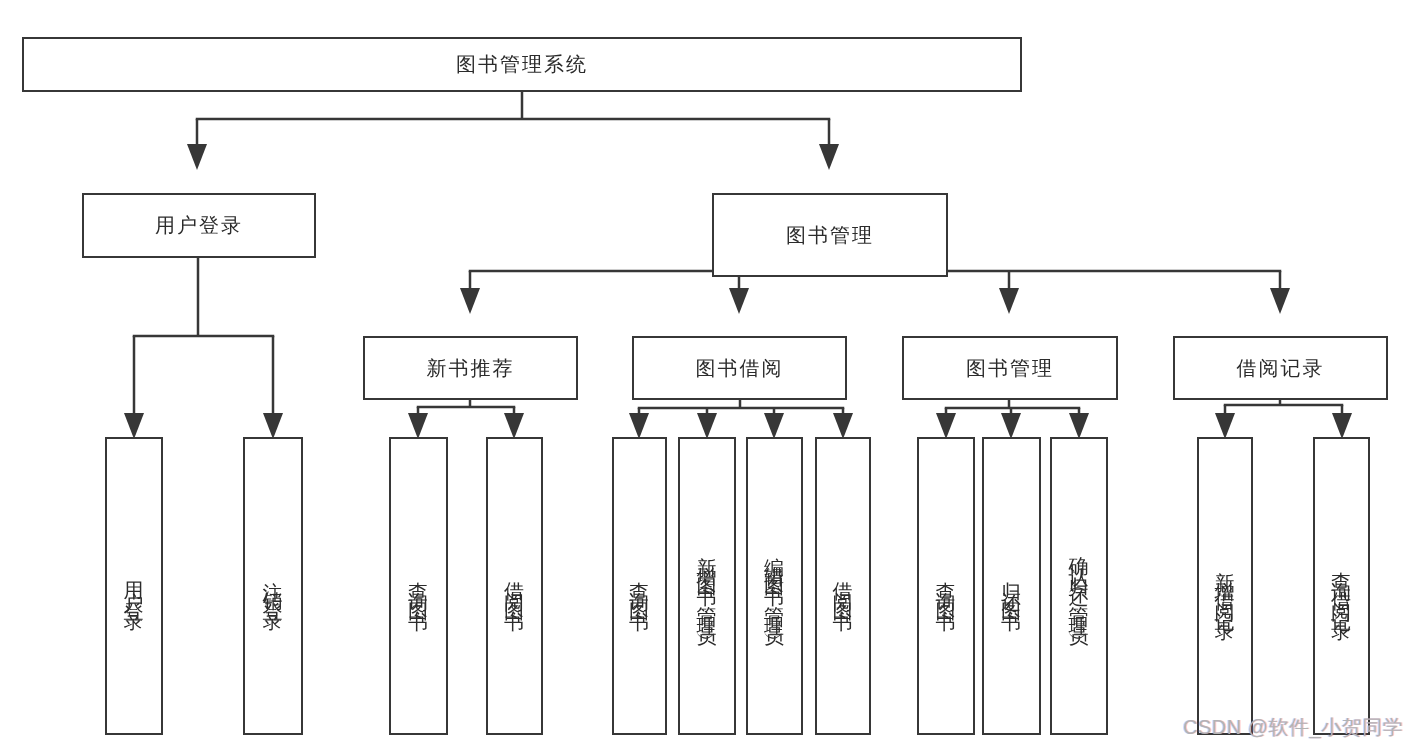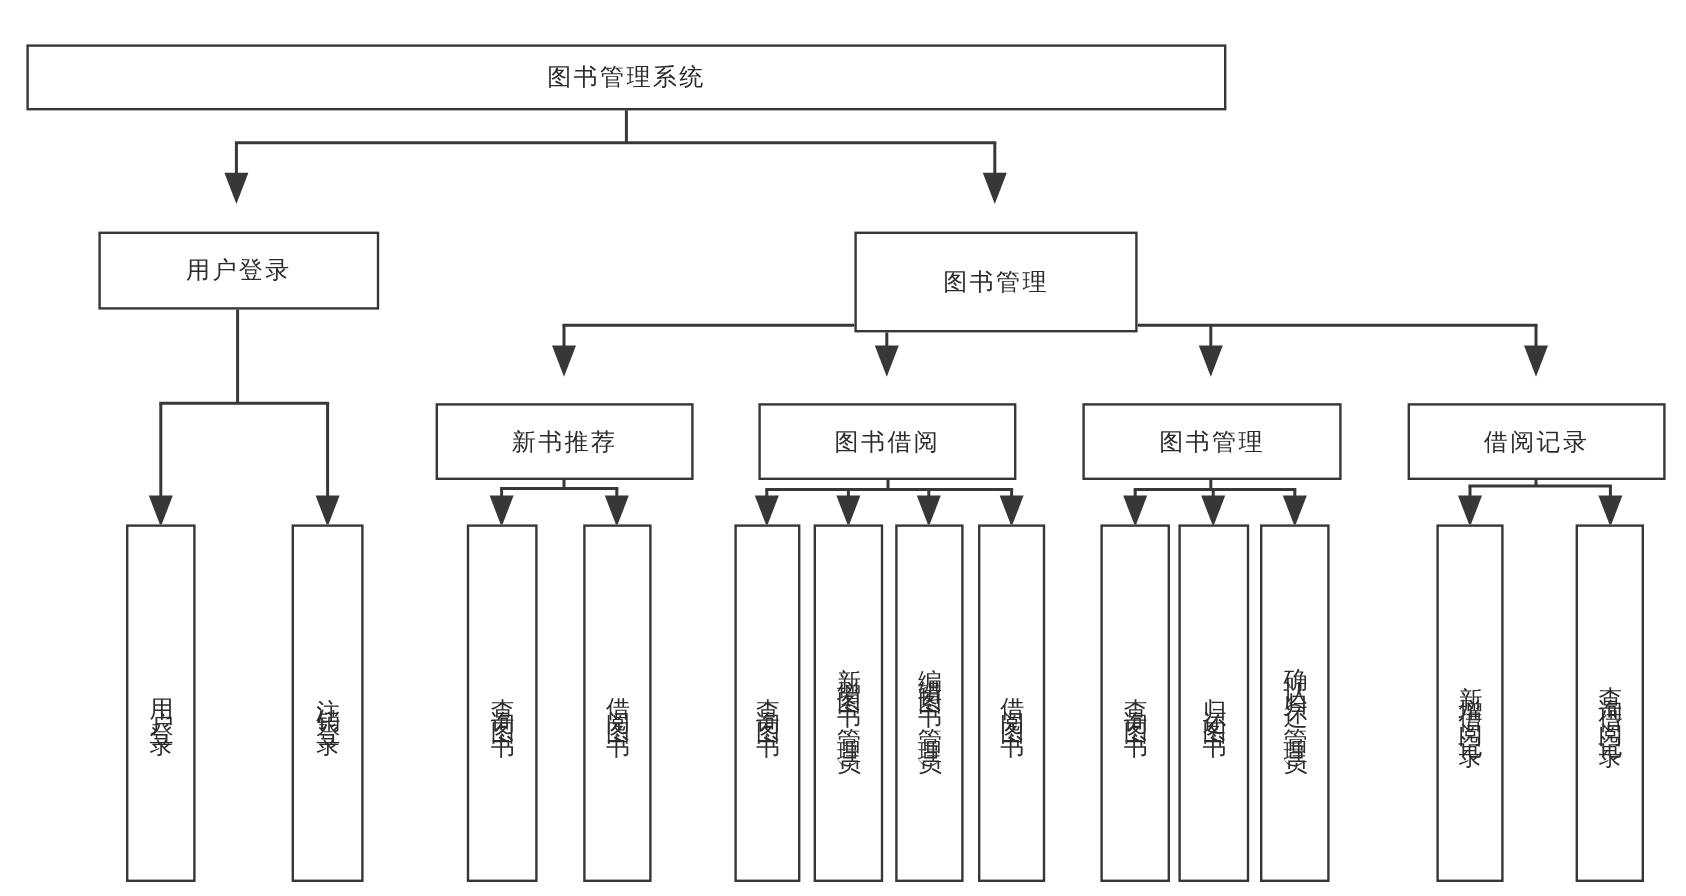--- a/index.html
+++ b/index.html
@@ -166,13 +166,14 @@
   <div class="node vbox leaf lf-b2">编辑图书（管理员）</div>
   <div class="node vbox leaf lf-b3">借阅图书</div>
 
   <div class="node vbox leaf lf-c0">查询图书</div>
   <div class="node vbox leaf lf-c1">归还图书</div>
   <div class="node vbox leaf lf-c2">确认归还（管理员）</div>
 
   <div class="node vbox leaf lf-r0">新增借阅记录</div>
   <div class="node vbox leaf lf-r1">查询借阅记录</div>
 
+  <div class="watermark">CSDN @软件_小贺同学</div>
 </div>
 
 </body></html>

